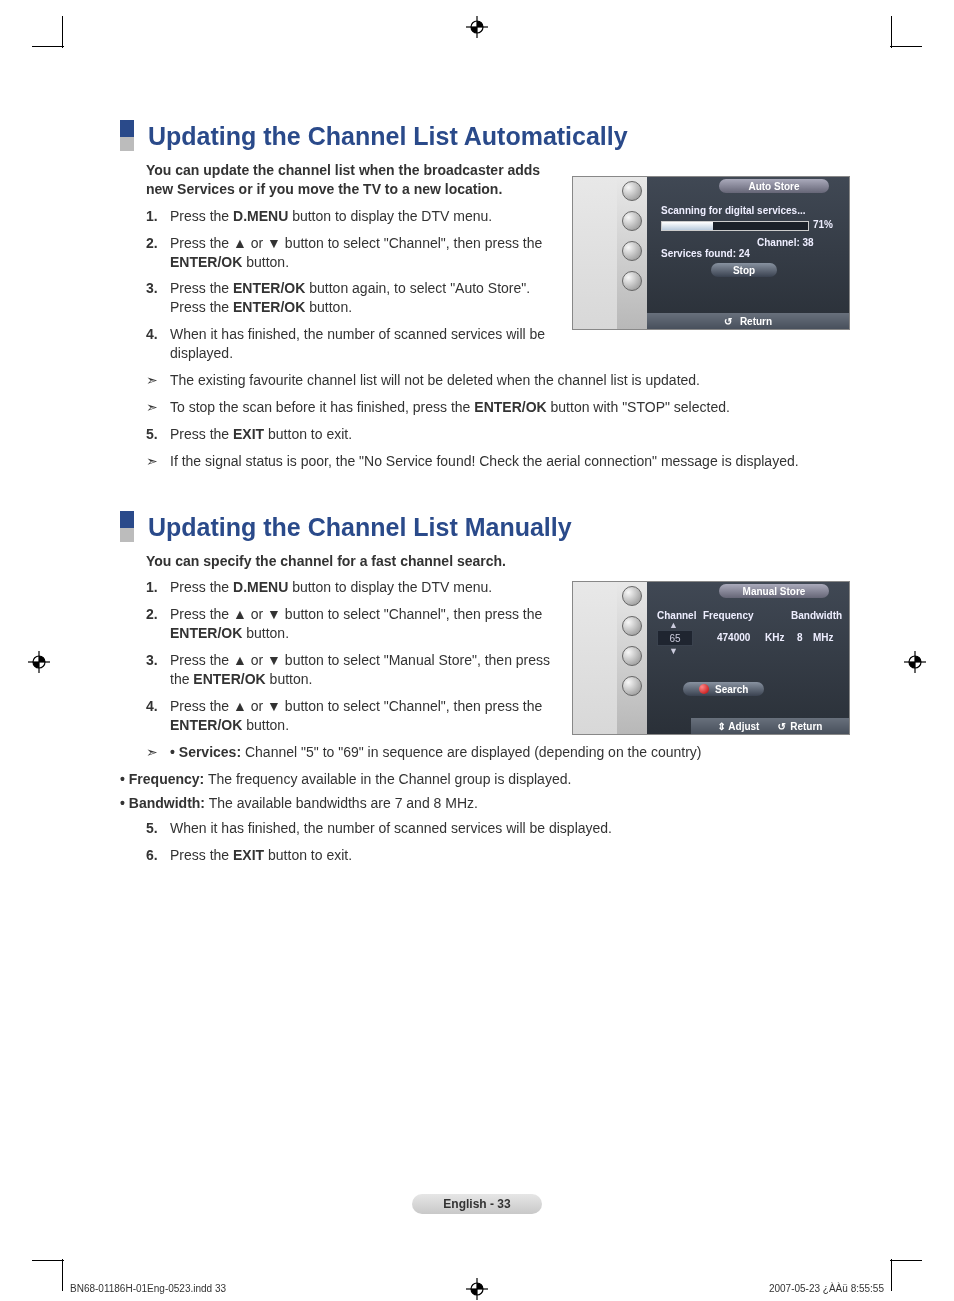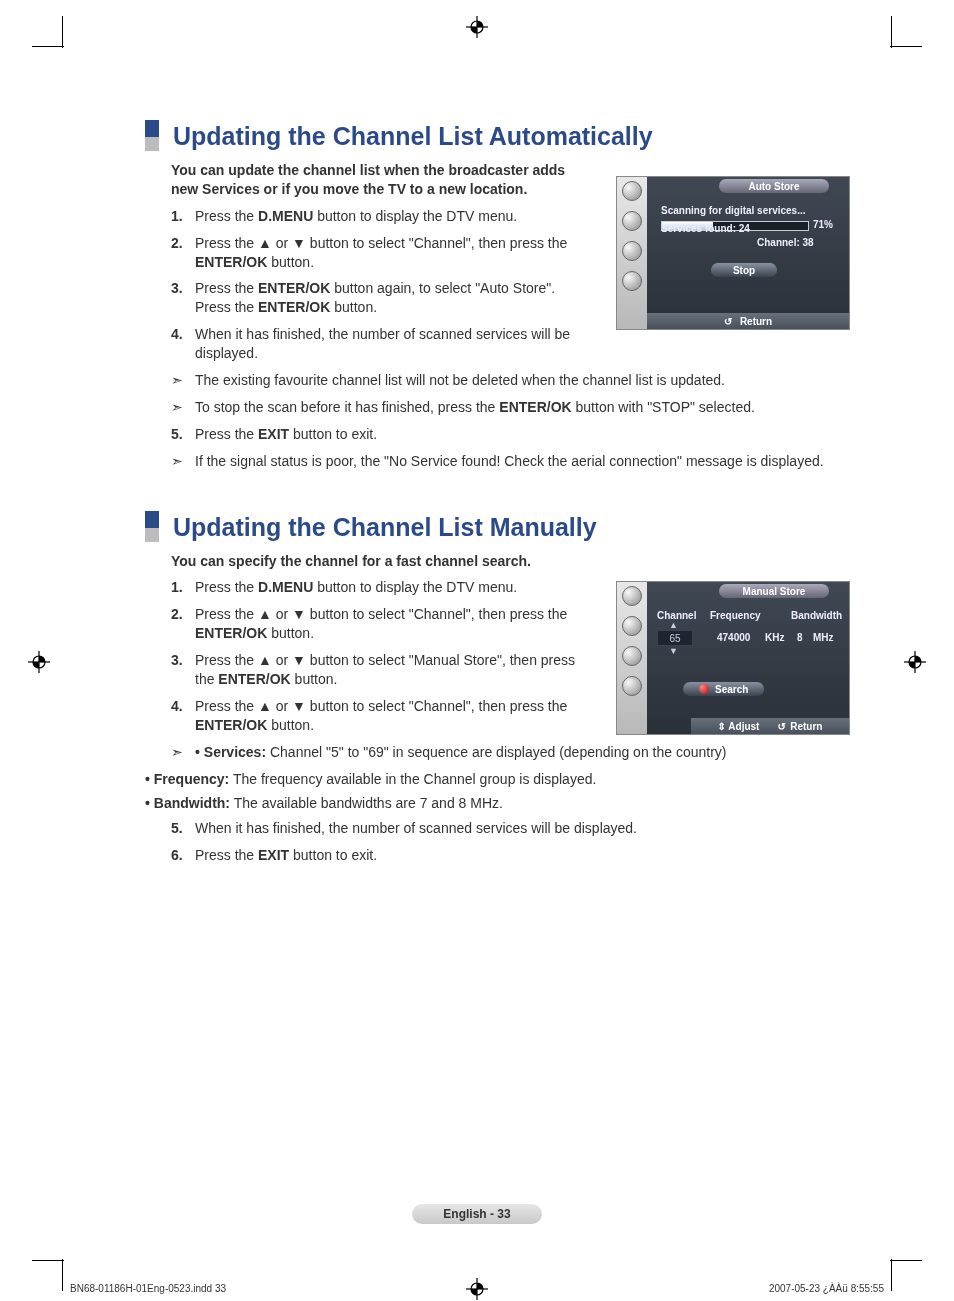--- a/index.html
+++ b/index.html
@@ -5,54 +5,54 @@
   body { margin:0; padding:0; background:#fff; font-family: Arial, Helvetica, sans-serif; color:#333; }
   .page { width:954px; height:1301px; position:relative; margin:0 auto; background:#fff; }
   .crop-h { position:absolute; background:#000; width:1px; height:32px; }
   .crop-v { position:absolute; background:#000; width:32px; height:1px; }
   .reg-mark { position:absolute; width:22px; height:22px; }
   .reg-mark svg { width:22px; height:22px; display:block; }
   .reg-left { left:28px; top:651px; }
   .reg-right { right:28px; top:651px; }
   .reg-top { left:466px; top:16px; }
   .reg-bottom { left:466px; top:1278px; }
-  .content { position:absolute; left:145px; top:120px; width:720px; }
+  .content { position:absolute; left:120px; top:120px; width:720px; }
   .section-header { display:flex; align-items:stretch; margin-bottom:10px; }
   .accent-bars { width:14px; margin-right:14px; display:flex; flex-direction:column; }
   .bar-top { height:56%; background:#2a4a8a; }
   .bar-bot { height:44%; background:#bcbcbc; }
   .sh-title { font-size:25px; font-weight:bold; color:#2a4a8a; padding-top:2px; }
   .intro { font-weight:bold; color:#333; font-size:14px; line-height:1.35; margin:0 0 8px 26px; max-width:420px; }
   .steps { margin-left:26px; }
   .step { display:flex; font-size:14px; color:#333; line-height:1.35; margin-bottom:8px; max-width:700px; }
   .step.short { max-width:420px; }
   .step-num { width:24px; flex:0 0 24px; font-weight:bold; }
   .step-text { flex:1; }
   .step-text b { font-weight:bold;margin-top:16px; }
   .note { display:flex; font-size:14px; color:#333; line-height:1.35; margin-bottom:8px; margin-left:26px; max-width:700px; }
   .note-mark { width:24px; flex:0 0 24px; font-size:14px; }
   .sub-items { }
   .sub-item { font-size:14px; color:#333; line-height:1.35; margin-bottom:6px; }
-  .osd { position:absolute; width:232px; border:1px solid #888; background:linear-gradient(#e8e8e8,#d8d8d8); }
+  .osd { position:absolute; width:232px; border:1px solid #888; background:linear-gradient(#e8e8e8,#d8d8d8);padding-left:44px; }
   .osd-body { display:flex; height:100%; }
   .osd-sidebar { width:30px; background:linear-gradient(to bottom,#e8e8e8,#b8b8b8); display:flex; flex-direction:column; align-items:center; padding:4px 0; gap:10px; }
   .osd-sidebar .sic { width:20px; height:20px; border-radius:50%; background:radial-gradient(circle at 30% 30%, #f8f8f8, #888); border:1px solid #666; box-sizing:border-box; }
   .osd-main { flex:1; background:linear-gradient(to bottom,#404854,#2a3038); color:#fff; font-size:10px; position:relative; }
   .osd-tab { position:absolute; top:2px; right:20px; width:110px; height:14px; background:linear-gradient(to bottom,#aab,#667); border-radius:7px; display:flex; align-items:center; justify-content:center; color:#fff; font-size:10px; font-weight:bold; }
   .osd-line { position:absolute; color:#eef; font-size:10px; font-weight:bold; }
   .osd-progress { position:absolute; height:8px; border:1px solid #ccc; background:#1a2028; }
   .osd-progress-fill { height:100%; background:linear-gradient(to bottom,#fff,#bcd); }
   .osd-btn { position:absolute; height:14px; background:linear-gradient(to bottom,#8892a0,#3a4250); border-radius:7px; display:flex; align-items:center; justify-content:center; color:#fff; font-size:10px; font-weight:bold; }
   .osd-footer { position:absolute; left:0; right:0; bottom:0; height:16px; background:linear-gradient(to bottom,#68707c,#48505c); display:flex; align-items:center; justify-content:center; gap:6px; color:#fff; font-size:10px; font-weight:bold; }
   .ret-ic { display:inline-block; width:10px; height:10px; }
   .cell { position:absolute; background:#1f2530; border:1px solid #3a424e; color:#ccd; font-size:10px; display:flex; align-items:center; justify-content:center; }
   .arw { position:absolute; color:#ccd; font-size:9px; }
   .search-pill { position:absolute; height:14px; background:linear-gradient(to bottom,#8892a0,#3a4250); border-radius:7px; display:flex; align-items:center; justify-content:center; color:#fff; font-size:10px; font-weight:bold; padding:0 16px; left:36px; }
   .red-dot { width:10px; height:10px; border-radius:50%; background:radial-gradient(circle at 30% 30%,#f88,#b00); margin-right:6px; }
-  .pg-pill { position:absolute; width:130px; height:20px; left:412px; top:1194px; background:linear-gradient(to bottom,#e6e6e6,#c8c8c8); border-radius:10px; display:flex; align-items:center; justify-content:center; font-size:12px; font-weight:bold; color:#333;margin-top:10px; }
+  .pg-pill { position:absolute; width:130px; height:20px; left:412px; top:1194px; background:linear-gradient(to bottom,#e6e6e6,#c8c8c8); border-radius:10px; display:flex; align-items:center; justify-content:center; font-size:12px; font-weight:bold; color:#333; }
   .footer-left { position:absolute; left:70px; top:1283px; font-size:10px; color:#333; }
   .footer-right { position:absolute; right:70px; top:1283px; font-size:10px; color:#333; }
   .osd1 { top:176px; right:104px; height:152px; }
   .osd2 { top:581px; right:104px; height:152px; }
   .footer2 { justify-content:center; gap:18px;margin-left:44px; }
 </style>
 </head>
 <body>
 <div class="page">
   <div class="crop-h" style="left:62px; top:16px;"></div>
@@ -202,21 +202,21 @@
         <div class="sic"></div>
         <div class="sic"></div>
       </div>
       <div class="osd-main">
         <div class="osd-tab">Auto Store</div>
         <div class="osd-line" style="top:28px; left:14px;">Scanning for digital services...</div>
         <div class="osd-progress" style="top:44px; left:14px; width:146px;">
             <div class="osd-progress-fill" style="width:35%"></div>
           </div>
         <div class="osd-line" style="top:42px; left:166px;">71%</div>
-        <div class="osd-line" style="top:46px; left:14px;">Services found: 24</div>
+        <div class="osd-line" style="top:71px; left:14px;">Services found: 24</div>
         <div class="osd-line" style="top:60px; left:110px;">Channel: 38</div>
         <div class="osd-btn" style="top:86px; left:64px; width:66px;">Stop</div>
         <div class="osd-footer">
             <span class="ret-ic">↺</span>
             <span>Return</span>
           </div>
       </div>
     </div>
   </div>
 
@@ -224,21 +224,21 @@
     <div class="osd-body">
       <div class="osd-sidebar">
         <div class="sic"></div>
         <div class="sic"></div>
         <div class="sic"></div>
         <div class="sic"></div>
       </div>
       <div class="osd-main">
         <div class="osd-tab">Manual Store</div>
         <div class="osd-line" style="top:28px; left:10px;">Channel</div>
-        <div class="osd-line" style="top:28px; left:63px;">Frequency</div>
+        <div class="osd-line" style="top:28px; left:56px;">Frequency</div>
         <div class="osd-line" style="top:28px; left:144px;">Bandwidth</div>
         <div class="arw" style="top:38px; left:22px;">▲</div>
         <div class="cell" style="top:48px; left:10px; width:34px; height:14px;">65</div>
         <div class="arw" style="top:64px; left:22px;">▼</div>
         <div class="osd-line" style="top:50px; left:70px;">474000</div>
         <div class="osd-line" style="top:50px; left:118px;">KHz</div>
         <div class="osd-line" style="top:50px; left:150px;">8</div>
         <div class="osd-line" style="top:50px; left:166px;">MHz</div>
         <div class="search-pill" style="top:100px;">
             <span class="red-dot"></span>

